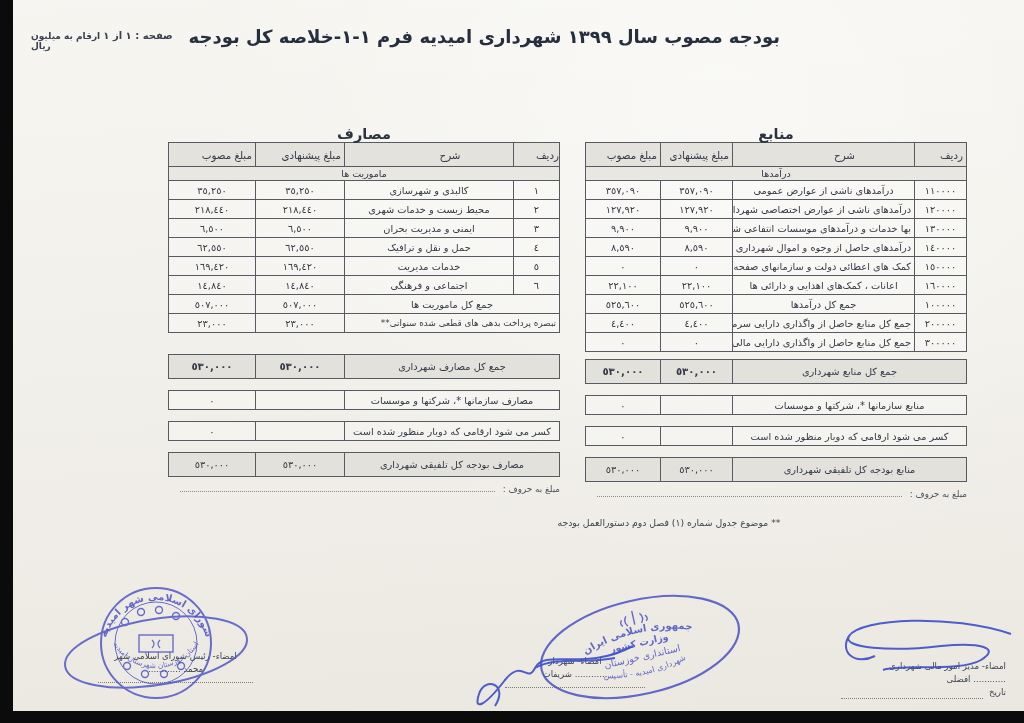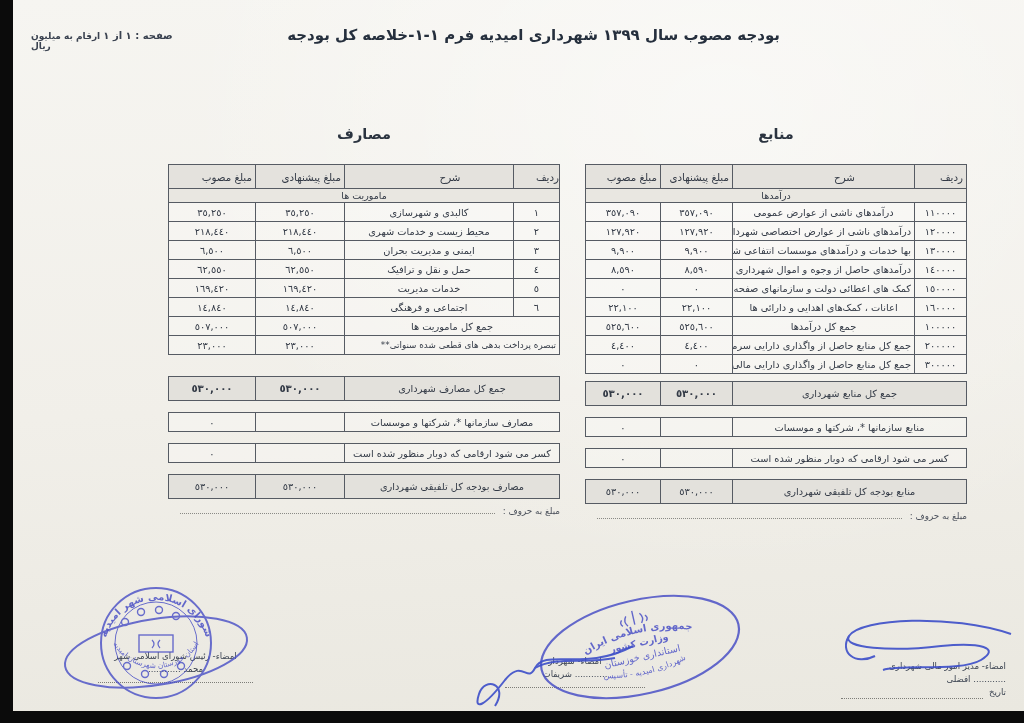--- a/index.html
+++ b/index.html
@@ -10,31 +10,31 @@
   .paper{
     position:absolute;left:13px;top:0;right:0;bottom:12px;
     direction:rtl;
     background:
       radial-gradient(ellipse at 70% 15%, rgba(255,255,255,.45), transparent 55%),
       linear-gradient(177deg,#f6f5f1 0%,#f1efe9 55%,#eae8e0 100%);
     color:#333a46;
   }
   .doc-title{
     position:absolute;top:26px;right:244px;
-    font-weight:bold;font-size:15px;color:#252f3d;letter-spacing:.2px;
+    font-weight:bold;font-size:18px;color:#252f3d;letter-spacing:.2px;
   }
   .page-info{
     position:absolute;top:30px;left:18px;width:150px;
     font-size:9px;color:#3a4250;text-align:left;font-weight:bold;
   }
   .page-info b{font-size:10px;}
   .side{position:absolute;top:126px;}
   .side-res{right:57px;width:382px;}
   .side-exp{left:155px;width:392px;}
-  .side-title{text-align:center;font-weight:bold;font-size:14.5px;color:#2b3440;margin-bottom:22px;}
+  .side-title{text-align:center;font-weight:bold;font-size:14.5px;color:#2b3440;margin-bottom:0;}
   table.budget-table{
     width:100%;border-collapse:collapse;table-layout:fixed;direction:rtl;
     background:rgba(255,255,255,.25);
   }
   .budget-table td,.budget-table th{
     border:1px solid #565b63;text-align:center;vertical-align:middle;
     font-size:9.8px;color:#333a46;padding:2px 3px;height:14px;
     overflow:hidden;white-space:nowrap;
   }
   .budget-table thead th{background:#e4e2dd;font-size:10.3px;height:19px;font-weight:normal;padding-left:45px;}
@@ -355,20 +355,21 @@
     </tbody>
       </table>
 
     <div class="amount-words">
       <span>مبلغ به حروف :</span>
       <span class="dotline"></span>
     </div>
   </div>
 
   <div class="footnotes">
+    <div>** موضوع جدول شماره (١) فصل دوم دستورالعمل بودجه</div>
   </div>
 
   <div class="sig-block sig-council">
     <div>امضاء- رئیس شورای اسلامی شهر</div>
     <div>محمد ............</div>
     <div class="dotline"></div>
   </div>
 
   <div class="sig-block sig-mayor">
     <div>امضاء- شهردار</div>

